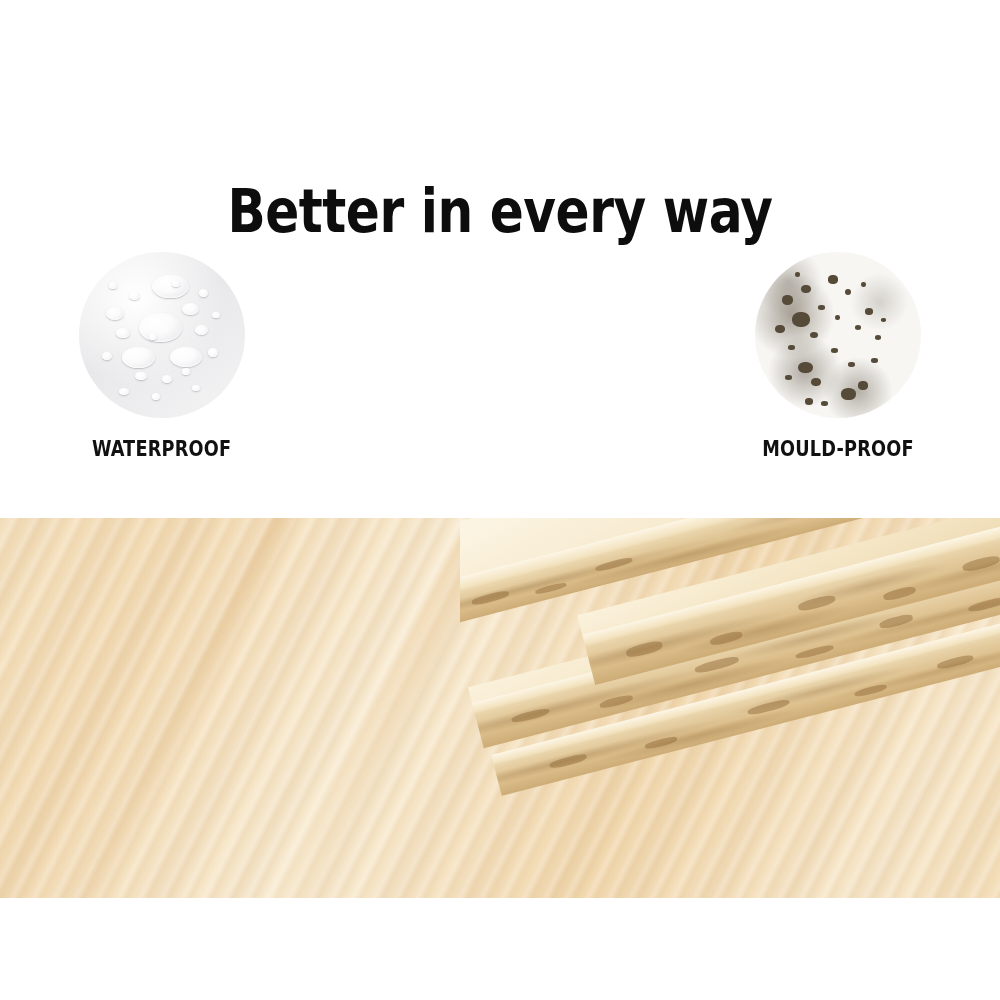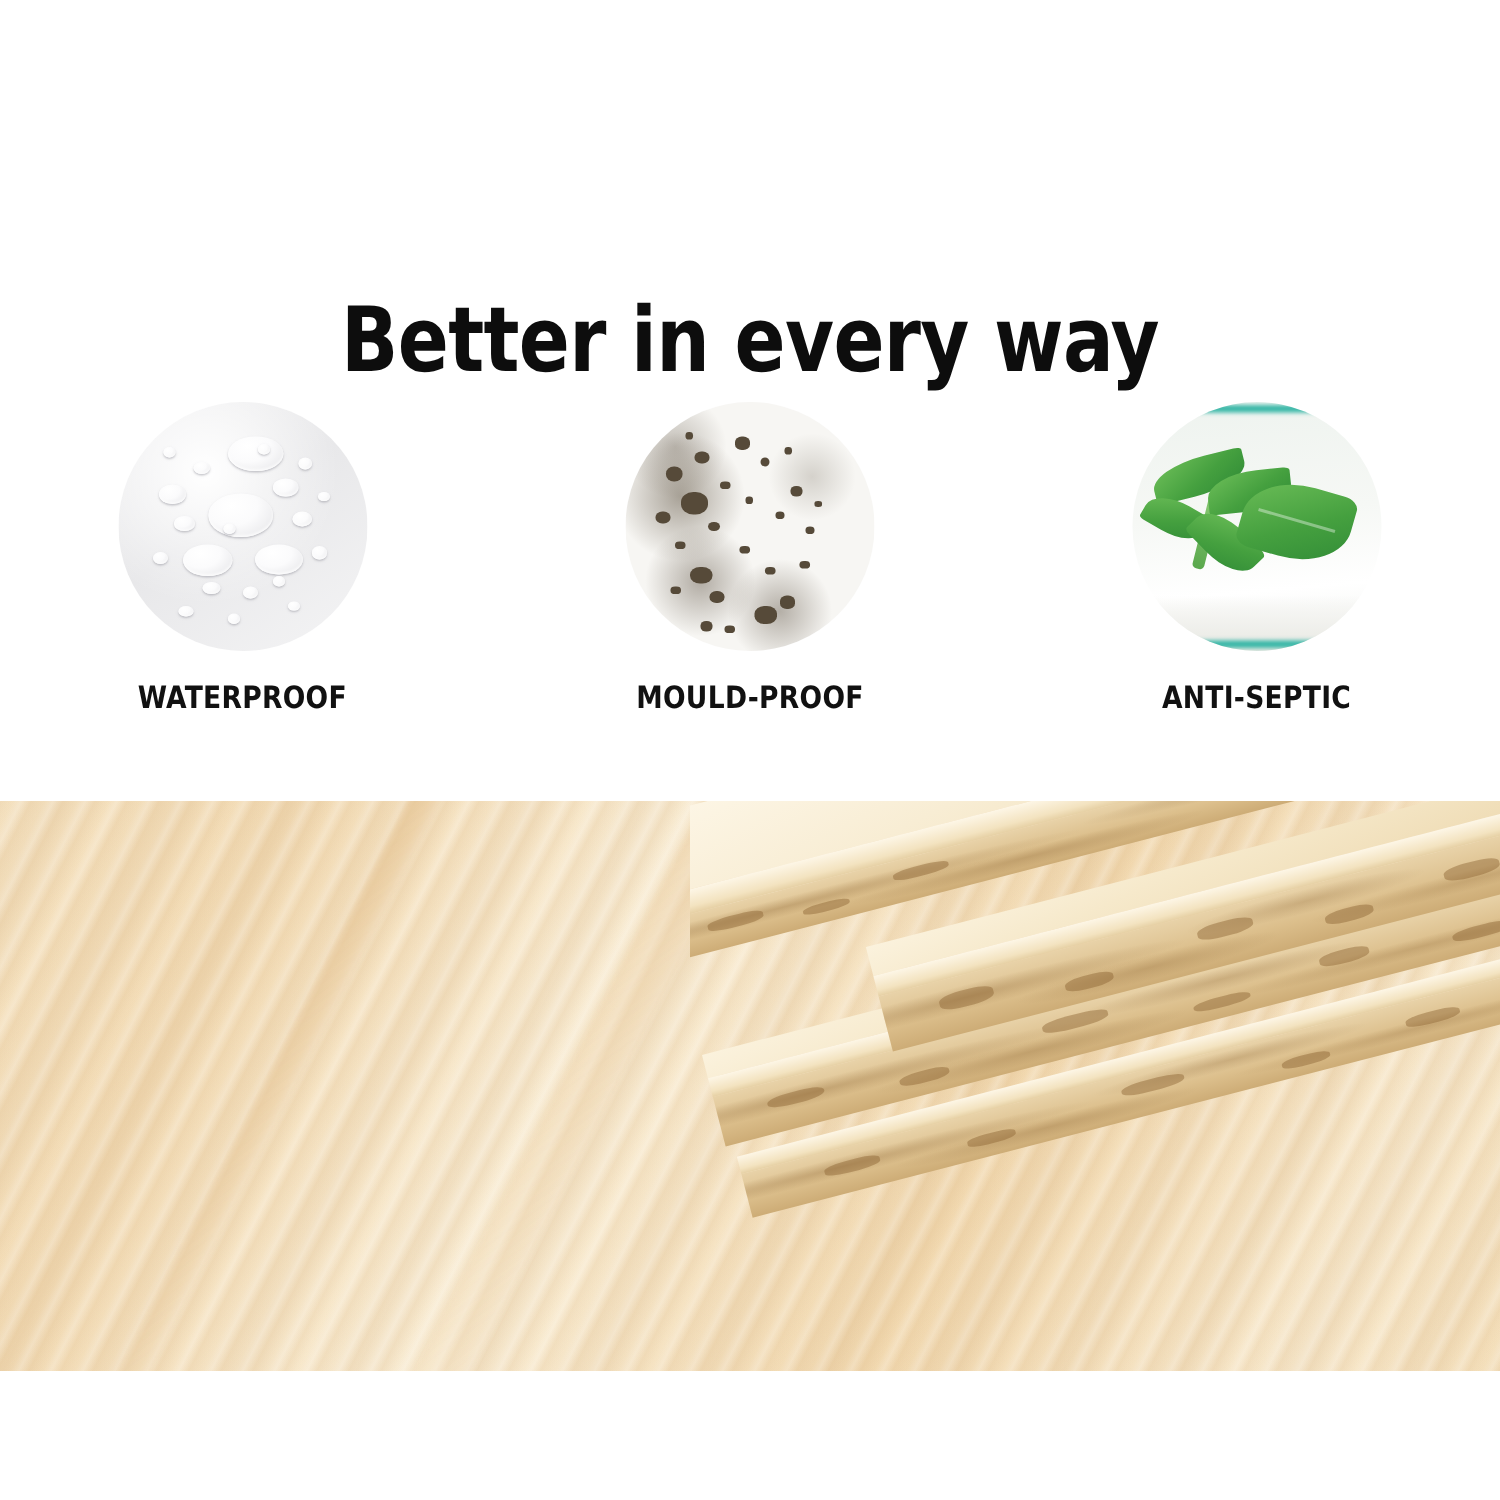--- a/index.html
+++ b/index.html
@@ -12,21 +12,20 @@
     background: #ffffff;
     font-family: "Liberation Sans", sans-serif;
     overflow: hidden;
   }
   #page {
     position: relative;
     width: 1000px;
     height: 938px;
     background: #fef9c3;
     overflow: hidden;
-    margin-top: 16px;
   }
 
   
   #features-section {
     position: absolute;
     left: 0; top: 0;
     width: 1000px;
     height: 518px;
     background: #ffffff;
   }
@@ -351,35 +350,20 @@
           <div class="speck" style="left:48%;top:38%;width:3%;height:3%;"></div>
           <div class="speck" style="left:64%;top:18%;width:3%;height:3%;"></div>
           <div class="speck" style="left:40%;top:90%;width:4%;height:3%;"></div>
           <div class="speck" style="left:76%;top:40%;width:3%;height:2%;"></div>
           <div class="speck" style="left:24%;top:12%;width:3%;height:3%;"></div>
         </div>
         <div class="feature-label">MOULD-PROOF</div>
       </div>
 
 
-      <div class="feature">
-        <div class="feature-circle art-plant">
-          <div class="plant-ground"></div>
-          <div class="plant-stem" style="left:28%;top:34%;width:5%;height:34%;transform:rotate(14deg);"></div>
-          <div class="leaf" style="left:8%;top:22%;width:38%;height:15%;transform:rotate(-14deg);"></div>
-          <div class="leaf" style="left:30%;top:28%;width:34%;height:16%;transform:rotate(-6deg);"></div>
-          <div class="leaf" style="left:4%;top:40%;width:26%;height:14%;transform:rotate(30deg);"></div>
-          <div class="leaf" style="left:22%;top:48%;width:30%;height:16%;transform:rotate(46deg);"></div>
-          <div class="leaf" style="left:44%;top:33%;width:44%;height:30%;transform:rotate(16deg);border-radius:58% 14% 58% 14%;"></div>
-          <div class="leaf-vein" style="left:50%;top:47%;width:32%;height:2px;transform:rotate(16deg);"></div>
-          <div class="plant-teal-top"></div>
-          <div class="plant-teal-bottom"></div>
-        </div>
-        <div class="feature-label">ANTI-SEPTIC</div>
-      </div>
 
     </div>
   </section>
 
   <section id="wood-section">
     <div id="wood-bg"></div>
     <div id="wood-plank-b"></div>
     <div id="wood-plank-a"></div>
 
     <div id="board-stack">

